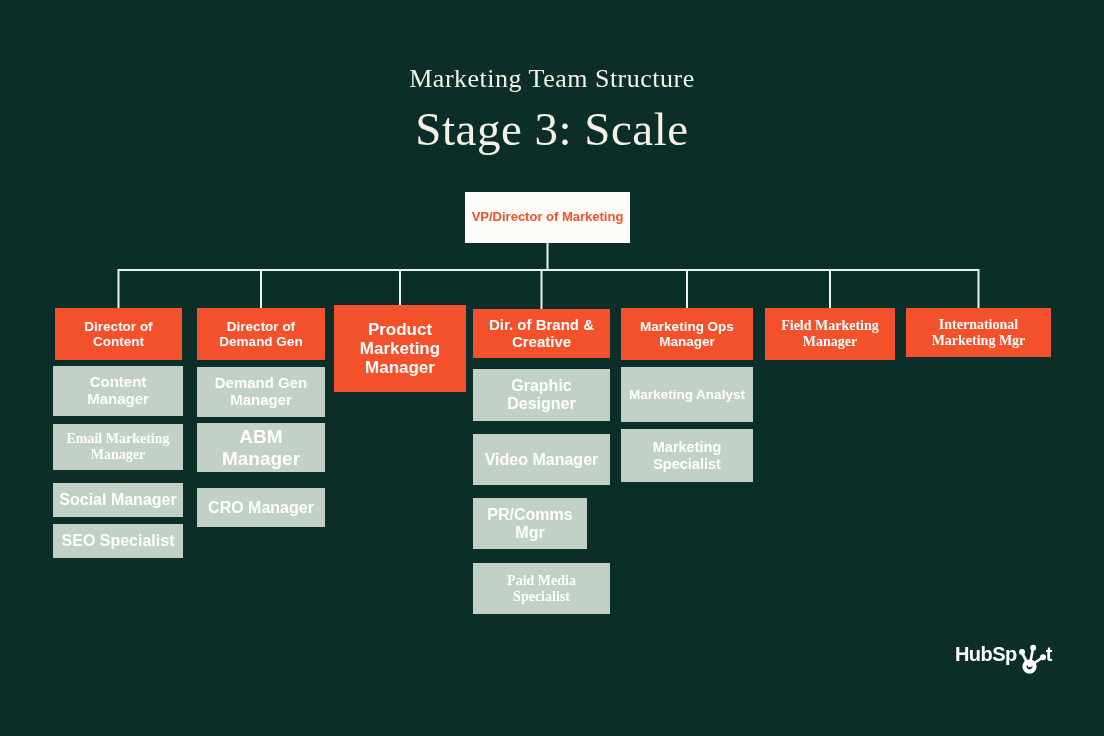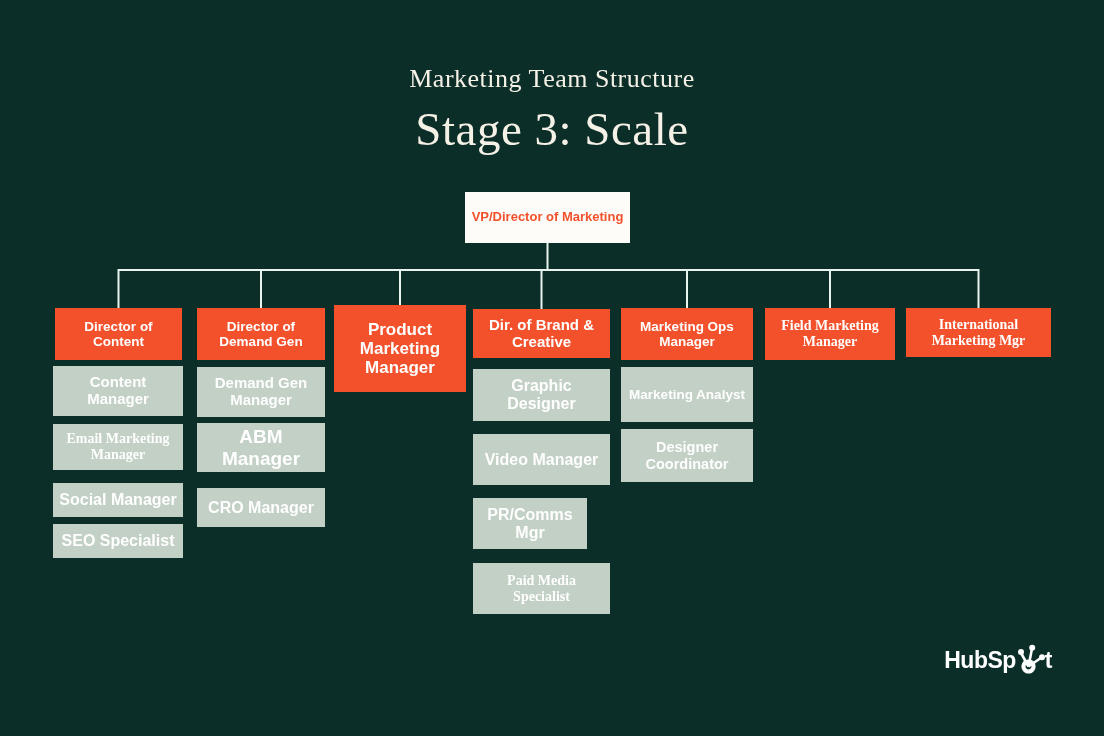--- a/index.html
+++ b/index.html
@@ -41,23 +41,23 @@
   .u13  { font-size:13px; }
   .u135 { font-size:13.5px; }
   .u14  { font-size:14px;font-family:Liberation Serif, serif; }
   .u145 { font-size:14.5px; }
   .u15  { font-size:15px; }
   .u16  { font-size:16px; }
   .u17  { font-size:17px; }
   .u19  { font-size:19px; }
   .logo {
     position:absolute; top:644px; right:52px;
-    display:flex; align-items:center;
+    display:flex; align-items:flex-start;
     color:#ffffff;
-    font-weight:bold; font-size:23px; letter-spacing:-0.5px;
+    font-weight:bold; font-size:20px; letter-spacing:-0.5px;
     line-height:1;
   }
   .logo .sprocket { margin:0 0px -1px 1px; }
 </style>
 </head>
 <body>
 
 <div class="canvas">
 
   <div class="title-small">Marketing Team Structure</div>
@@ -91,21 +91,21 @@
   <div class="node head u17" style="left:334px;top:305px;width:132px;height:87px;">Product Marketing Manager</div>
 
   <div class="node head u15" style="left:473px;top:309px;width:137px;height:49px;">Dir. of Brand &amp; Creative</div>
   <div class="node sub u16" style="left:473px;top:369px;width:137px;height:52px;">Graphic Designer</div>
   <div class="node sub u16" style="left:473px;top:434px;width:137px;height:51px;">Video Manager</div>
   <div class="node sub u16" style="left:473px;top:498px;width:114px;height:51px;">PR/Comms Mgr</div>
   <div class="node sub u14" style="left:473px;top:563px;width:137px;height:51px;">Paid Media Specialist</div>
 
   <div class="node head u135" style="left:621px;top:308px;width:132px;height:52px;">Marketing Ops Manager</div>
   <div class="node sub u135" style="left:621px;top:367px;width:132px;height:55px;">Marketing Analyst</div>
-  <div class="node sub u145" style="left:621px;top:429px;width:132px;height:53px;">Designer Coordinator</div>
+  <div class="node sub u145" style="left:621px;top:429px;width:132px;height:53px;">Marketing Specialist</div>
 
   <div class="node head u14" style="left:765px;top:308px;width:130px;height:52px;">Field Marketing Manager</div>
 
   <div class="node head u14" style="left:906px;top:308px;width:145px;height:49px;">International Marketing Mgr</div>
 
   <div class="logo">
     <span>HubSp</span>
     <svg class="sprocket" width="28" height="33" viewBox="0 0 28 33" aria-hidden="true">
       <g stroke="#ffffff" stroke-width="2.6" fill="none">
         <line x1="11.5" y1="22.5" x2="4" y2="9"></line>

